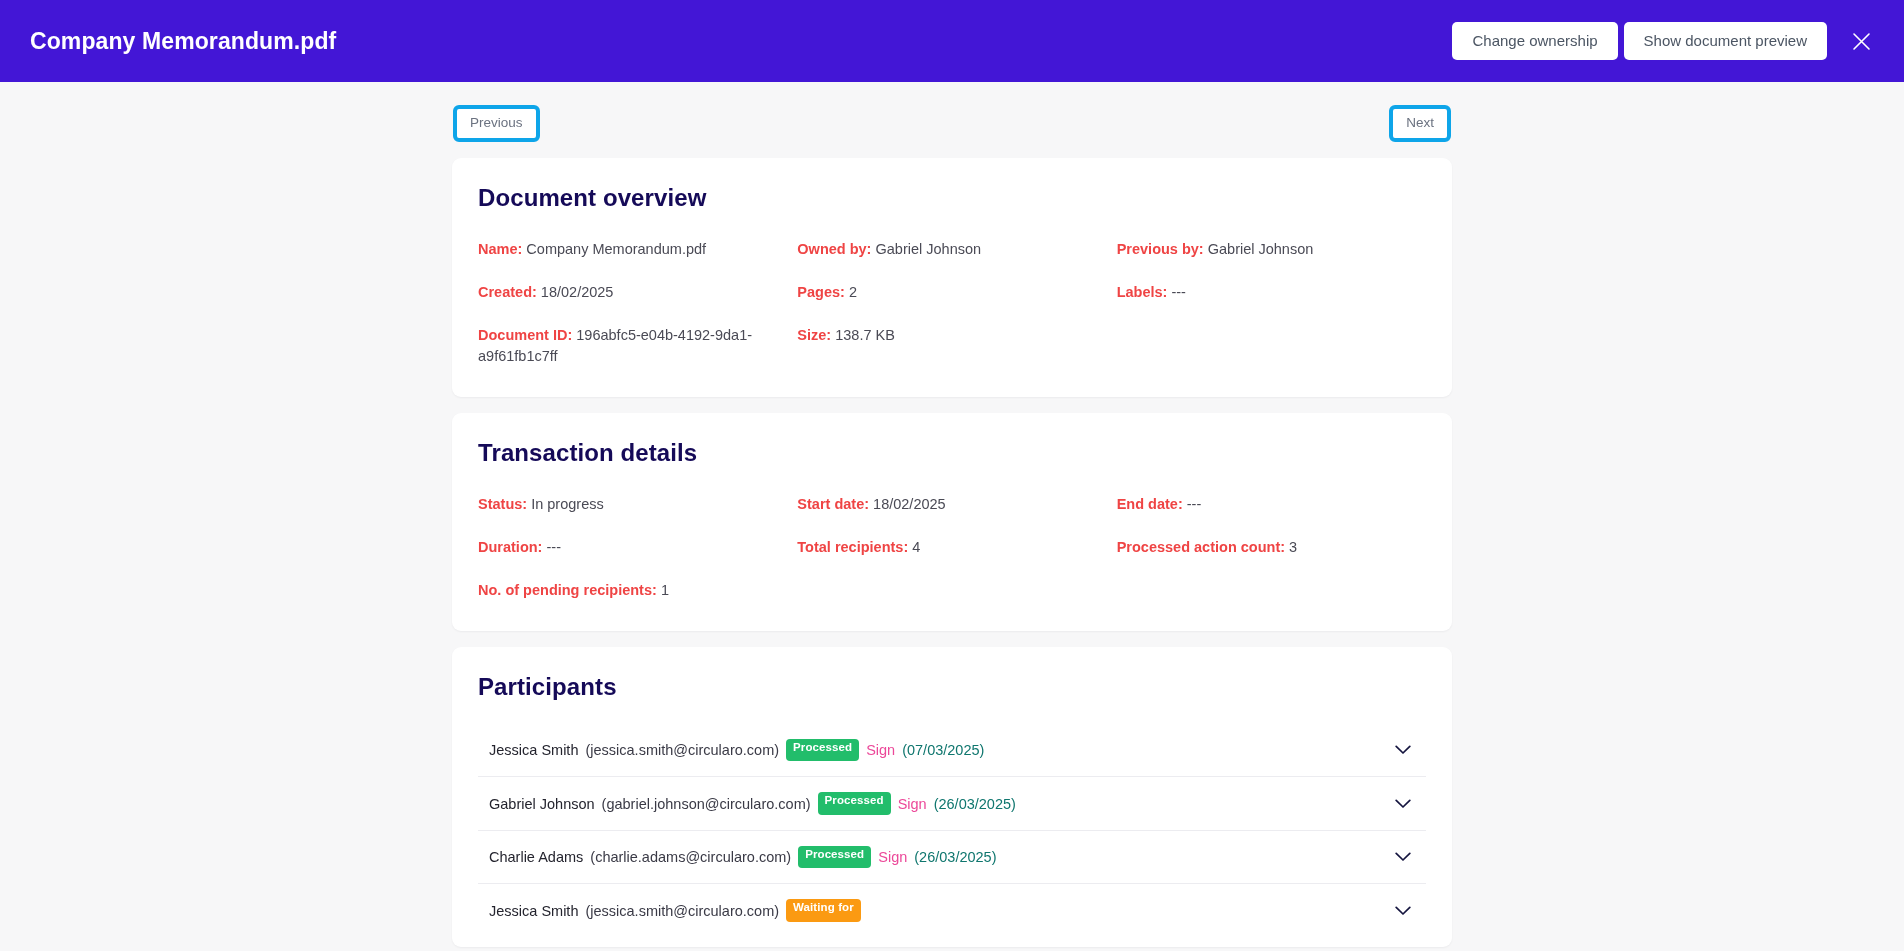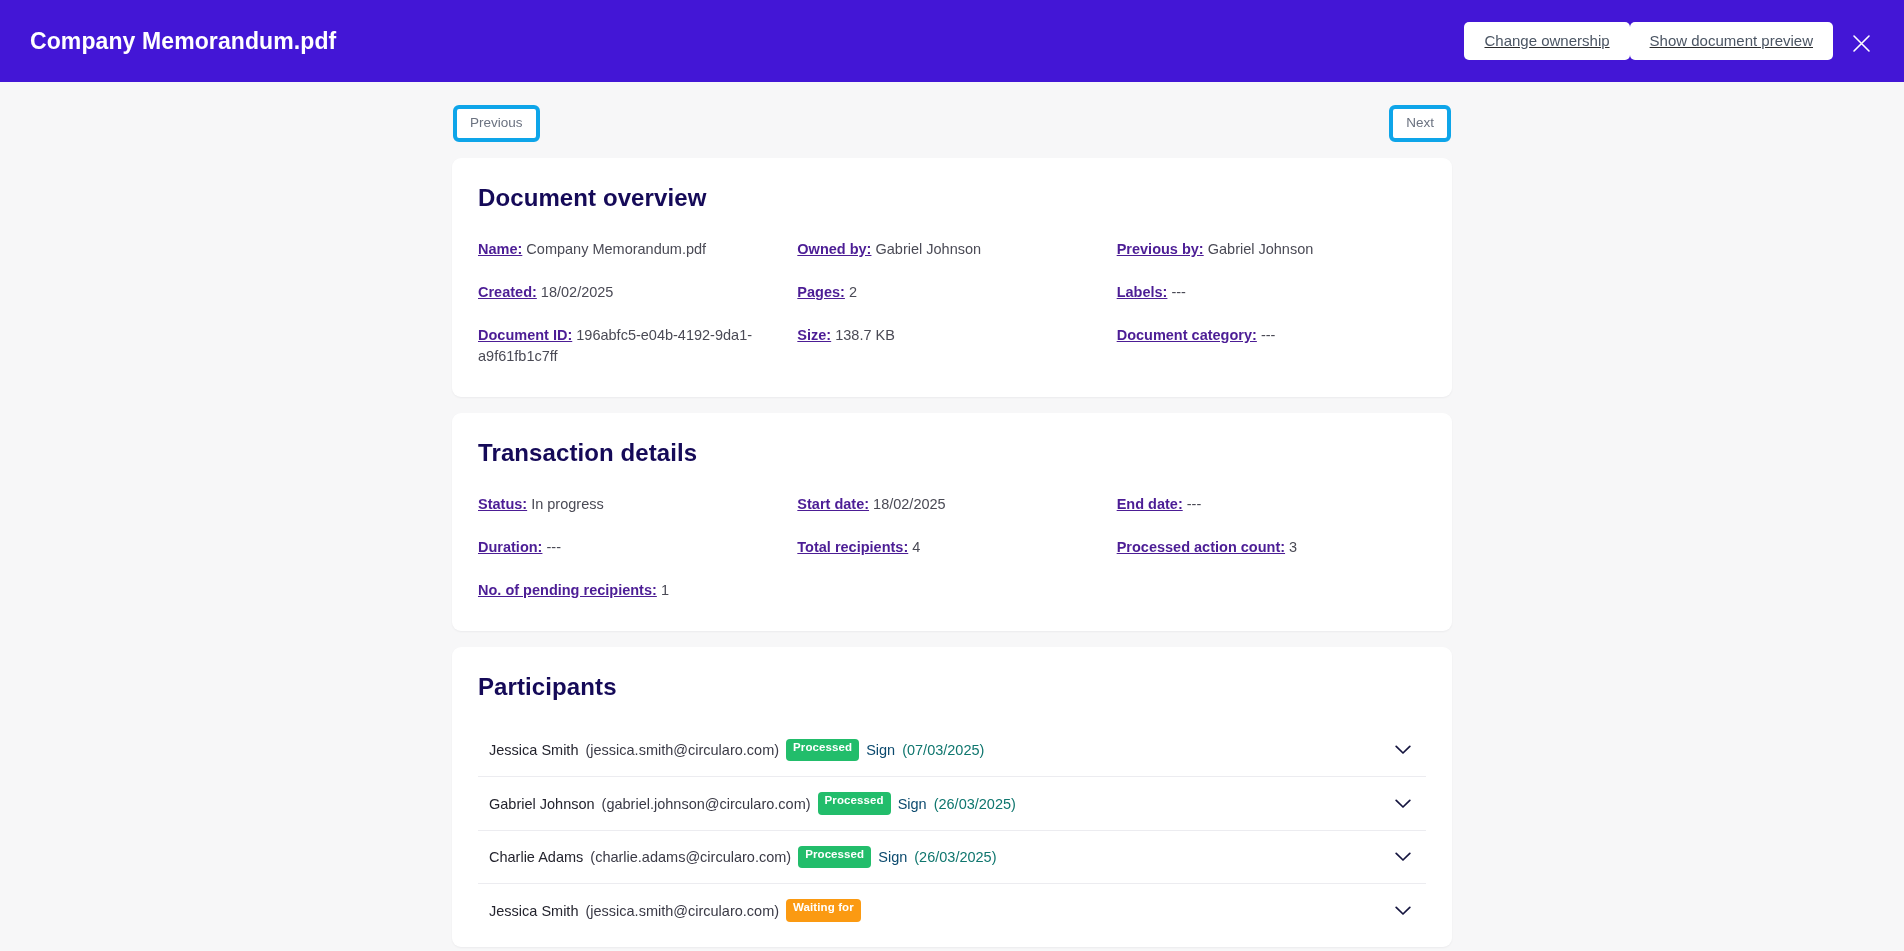--- a/index.html
+++ b/index.html
@@ -34,23 +34,22 @@
   .app-title {
     color: #ffffff;
     font-size: 23px;
     font-weight: bold;
     letter-spacing: .1px;
     white-space: nowrap;
   }
 
   .header-actions {
     display: flex;
-    align-items: flex-end;
-    gap: 0;
-    text-decoration: underline;
+    align-items: center;
+    gap: 6px;
   }
 
   .header-btn {
     background: #ffffff;
     border: none;
     border-radius: 5px;
     color: #4b5563;
     font-family: "Liberation Sans", sans-serif;
     font-size: 15px;
     padding: 11px 20px;
@@ -134,22 +133,21 @@
 
   .field {
     font-size: 14.5px;
     line-height: 1.45;
     color: #3c3c43;
     padding-right: 10px;
   }
 
   .field .k {
     font-weight: bold;
-    color: #4c1d95;
-    text-decoration: underline;
+    color: #ef4444;
   }
 
   .field .v { color: #4a4a55; }
 
   
   .participants-list {
     margin-top: -4px;
   }
 
   .participant-row {
@@ -180,21 +178,21 @@
     font-size: 11.5px;
     font-weight: bold;
     padding: 3px 7px 8px 7px;
     line-height: 1;
     white-space: nowrap;
     letter-spacing: .1px;
   }
   .badge-processed { background: #22bd6b; }
   .badge-waiting   { background: #fb9a12; }
 
-  .p-action { color: #0c4a6e; white-space: nowrap; }
+  .p-action { color: #ec4899; white-space: nowrap; }
   .p-date   { color: #0f766e; white-space: nowrap; }
 
   .chevron {
     display: flex;
     align-items: center;
     justify-content: center;
     width: 22px;
     height: 22px;
     flex: 0 0 auto;
   }
@@ -261,24 +259,20 @@
           <span class="k">Labels:</span>
           <span class="v">---</span>
         </div>
         <div class="field">
           <span class="k">Document ID:</span>
           <span class="v">196abfc5-e04b-4192-9da1-a9f61fb1c7ff</span>
         </div>
         <div class="field">
           <span class="k">Size:</span>
           <span class="v">138.7 KB</span>
-        </div>
-        <div class="field">
-          <span class="k">Document category:</span>
-          <span class="v">---</span>
         </div>
       </div>
     </div>
 
     <div class="card">
       <div class="card-title">Transaction details</div>
       <div class="field-grid">
         <div class="field">
           <span class="k">Status:</span>
           <span class="v">In progress</span>

